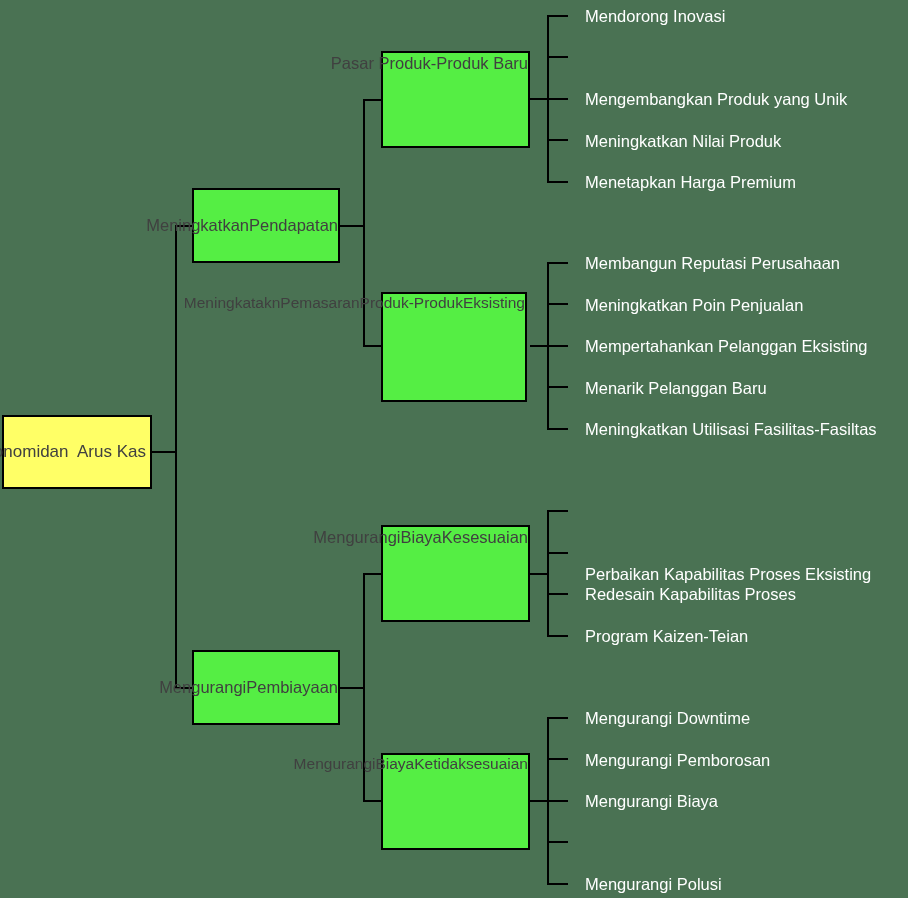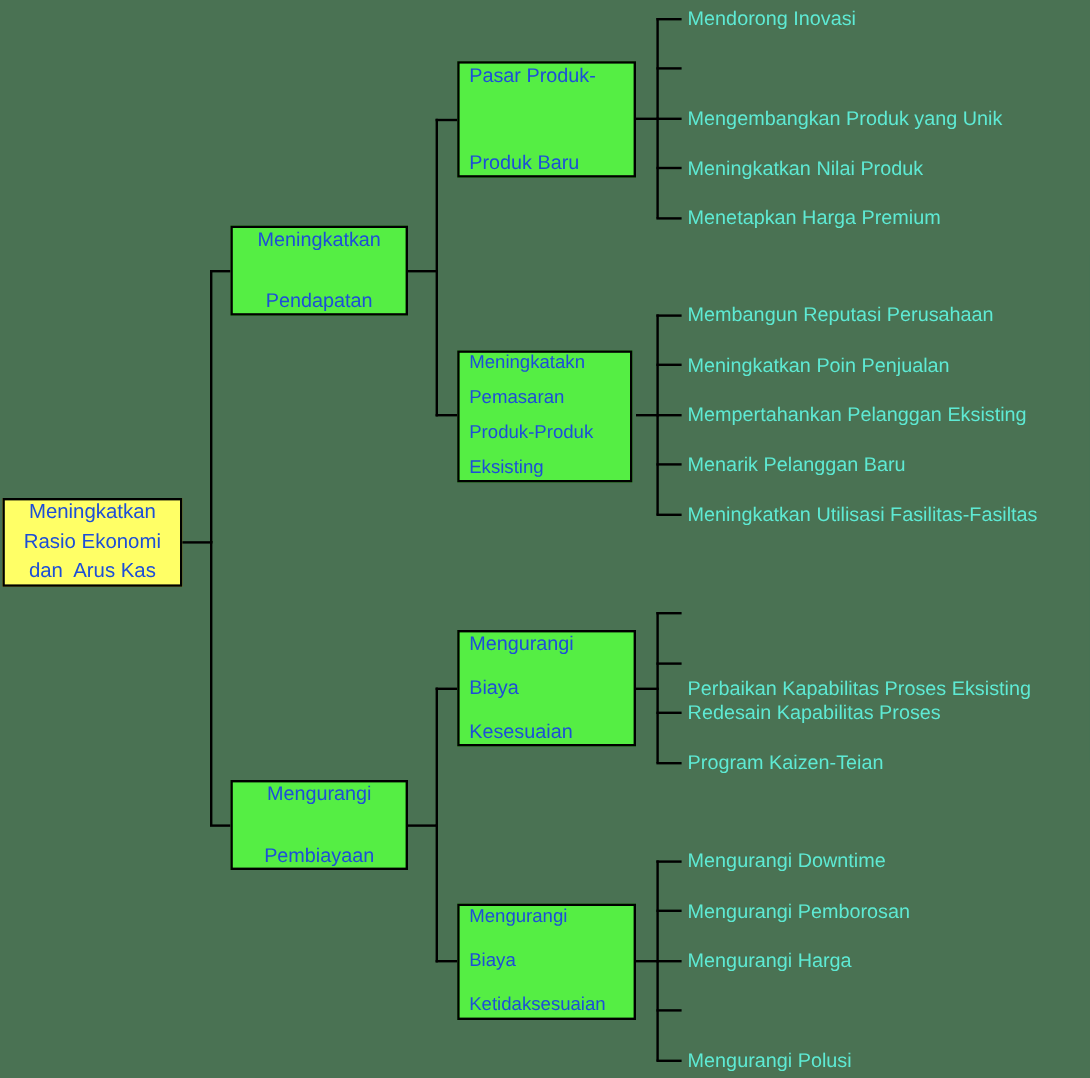--- a/index.html
+++ b/index.html
@@ -14,24 +14,24 @@
     background: #4a7253;
     font-family: "Liberation Sans", sans-serif;
     overflow: hidden;
   }
   
   .node {
     position: absolute;
     box-sizing: border-box;
     border: 2px solid #000000;
     display: flex;
-    flex-direction: column;
-    justify-content: space-between;
+    flex-direction: row;
+    justify-content: flex-end;
     line-height: 1.22;
-    color: #1d4ed8;
+    color: #404040;
   }
   .node.root {
     background: #ffff66;
     font-size: 17px;
     text-align: center;
     align-items: center;
     padding: 0 4px;
   }
   .node.branch {
     background: #55ee44;
@@ -50,24 +50,25 @@
   }
   .vline {
     position: absolute;
     background: #000000;
     width: 2px;
   }
   
   .leaf {
     position: absolute;
     font-size: 16.5px;
-    color: #5eead4;
+    color: #ffffff;
     white-space: nowrap;
     line-height: 1;
     transform: translateY(-50%);
+    margin-left: 12px;
   }
 </style>
 </head>
 <body>
 
 <div id="canvas">
 
   <div class="node root" style="left:2px; top:415px; width:150px; height:74px;">
     <span class="ln">Meningkatkan</span>
     <span class="ln">Rasio Ekonomi</span>
@@ -171,16 +172,16 @@
   <div class="vline" style="left:547px; top:717px; height:167px;"></div>
 
   <div class="hline" style="left:547px; top:717px; width:21px;"></div>
   <div class="hline" style="left:547px; top:758px; width:21px;"></div>
   <div class="hline" style="left:547px; top:800px; width:21px;"></div>
   <div class="hline" style="left:547px; top:841px; width:21px;"></div>
   <div class="hline" style="left:547px; top:883px; width:21px;"></div>
 
   <div class="leaf" style="left:573px; top:718px;">Mengurangi Downtime</div>
   <div class="leaf" style="left:573px; top:760px;">Mengurangi Pemborosan</div>
-  <div class="leaf" style="left:573px; top:801px;">Mengurangi Harga</div>
+  <div class="leaf" style="left:573px; top:801px;">Mengurangi Biaya</div>
   <div class="leaf" style="left:573px; top:884px;">Mengurangi Polusi</div>
 
 </div>
 
 </body></html>

